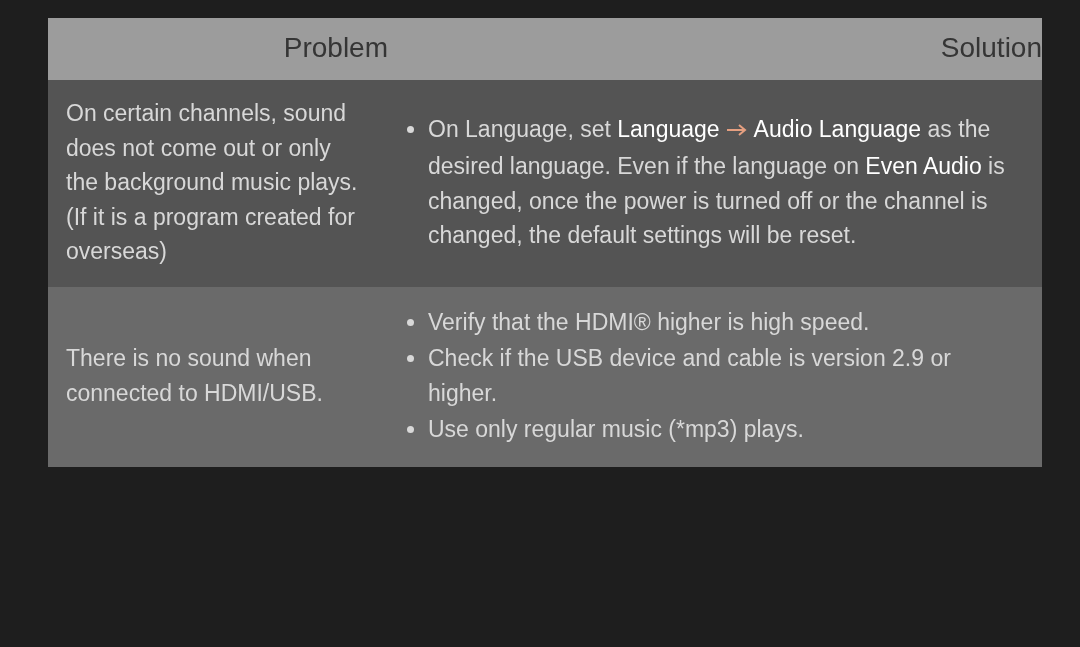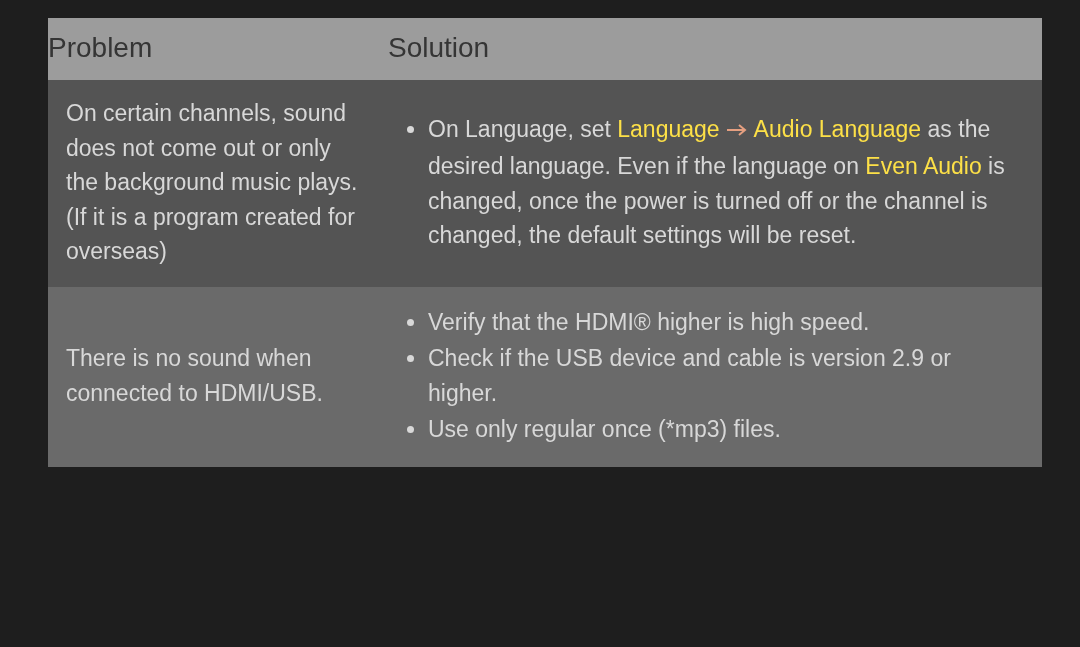--- a/index.html
+++ b/index.html
@@ -20,41 +20,41 @@
     width: 100%;
     border-collapse: collapse;
     table-layout: fixed;
   }
   table.ts th {
     background: #9c9c9c;
     color: #353535;
     font-weight: 400;
     font-size: 28px;
     padding: 14px 0 16px 0;
-    text-align: left;
+    text-align: right;
   }
   table.ts th:first-child { width: 340px; }
   table.ts td {
     vertical-align: middle;
     color: #d8d8d8;
     font-size: 23px;
     line-height: 1.5;
     padding: 16px 22px 18px 18px;
   }
   tr.row-a td { background: #545454; }
   tr.row-b td { background: #6a6a6a; }
   td.problem { padding-right: 14px; }
   td.solution { padding-left: 26px; }
   ul.sol {
     margin: 0;
     padding: 0 0 0 22px;
     list-style: disc;
   }
   ul.sol li { margin: 2px 0; }
-  .accent { color: #fde047; }
+  .accent { color: #ffffff; }
   .arrow-icon {
     display: inline-block;
     vertical-align: middle;
     margin: 0 6px 3px 6px;
   }
 </style>
 </head>
 <body>
 
 <div class="page">
@@ -78,19 +78,19 @@
             </li>
           </ul>
         </td>
       </tr>
       <tr class="row-b">
         <td class="problem">There is no sound when connected to HDMI/USB.</td>
         <td class="solution">
           <ul class="sol">
             <li>Verify that the HDMI® higher is high speed.</li>
             <li>Check if the USB device and cable is version 2.9 or higher.</li>
-            <li>Use only regular once (*mp3) files.</li>
+            <li>Use only regular music (*mp3) plays.</li>
           </ul>
         </td>
       </tr>
     </tbody>
   </table>
 </div>
 
 </body></html>

